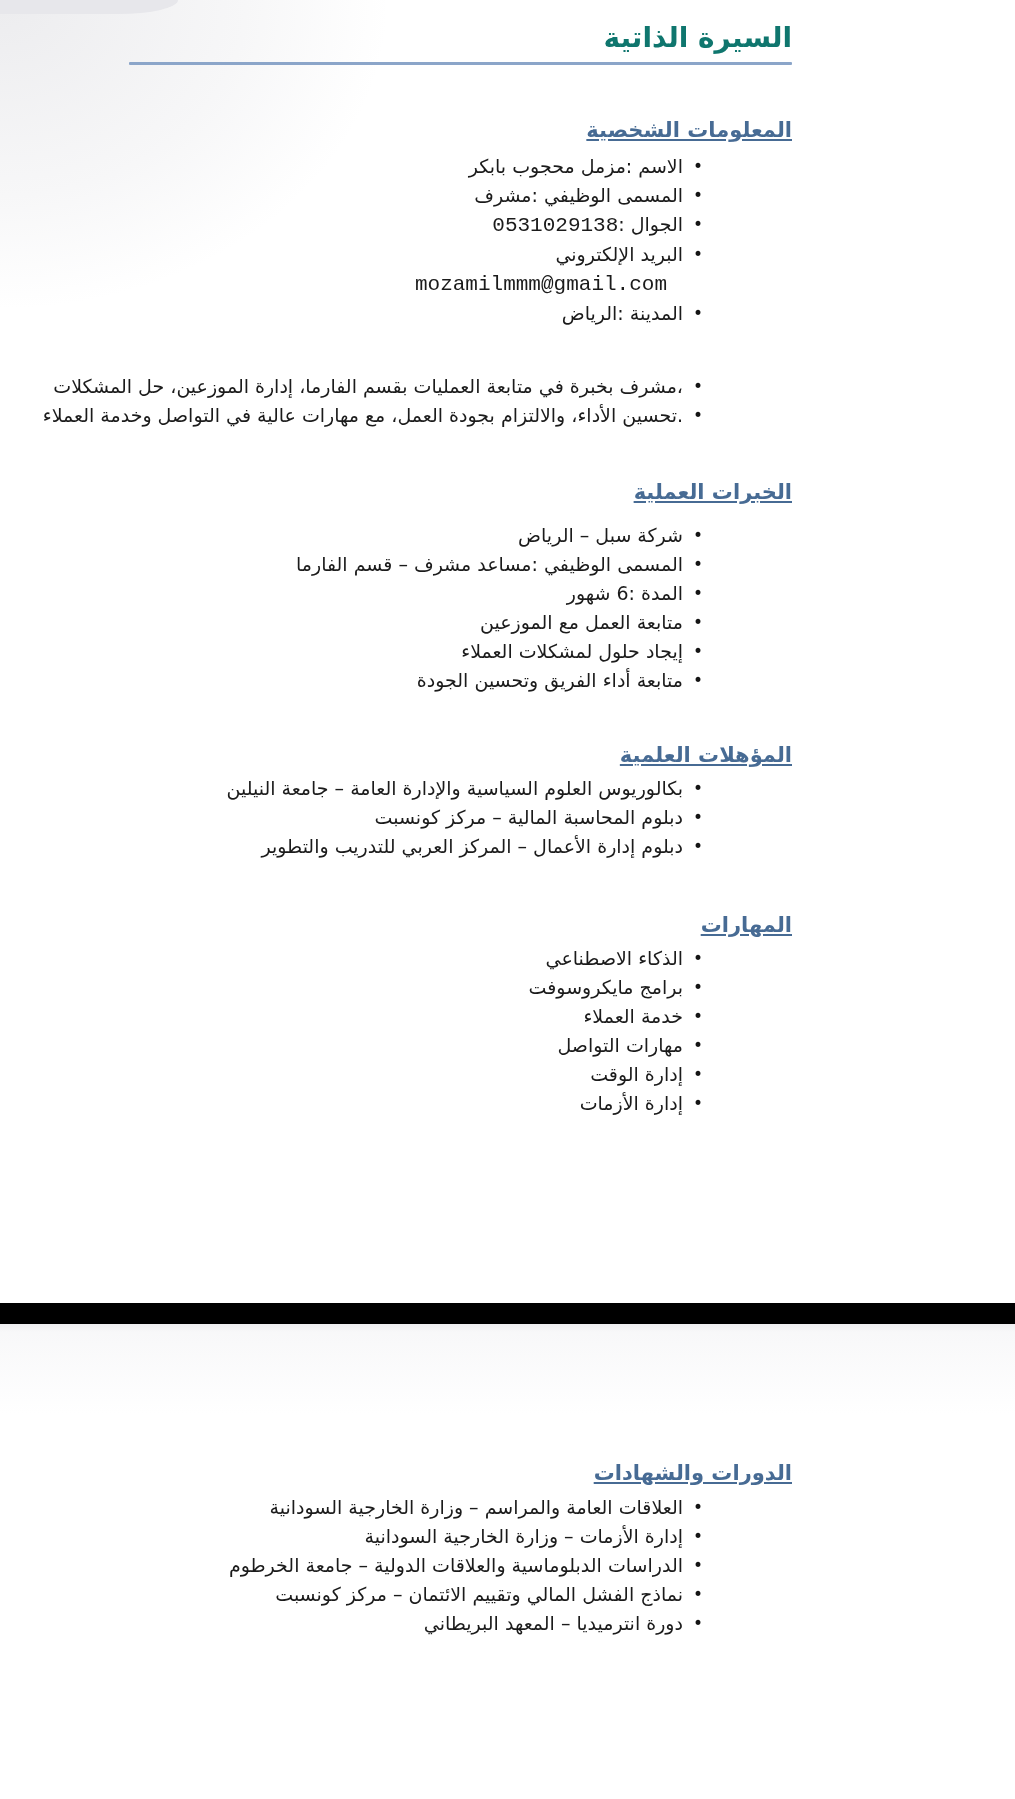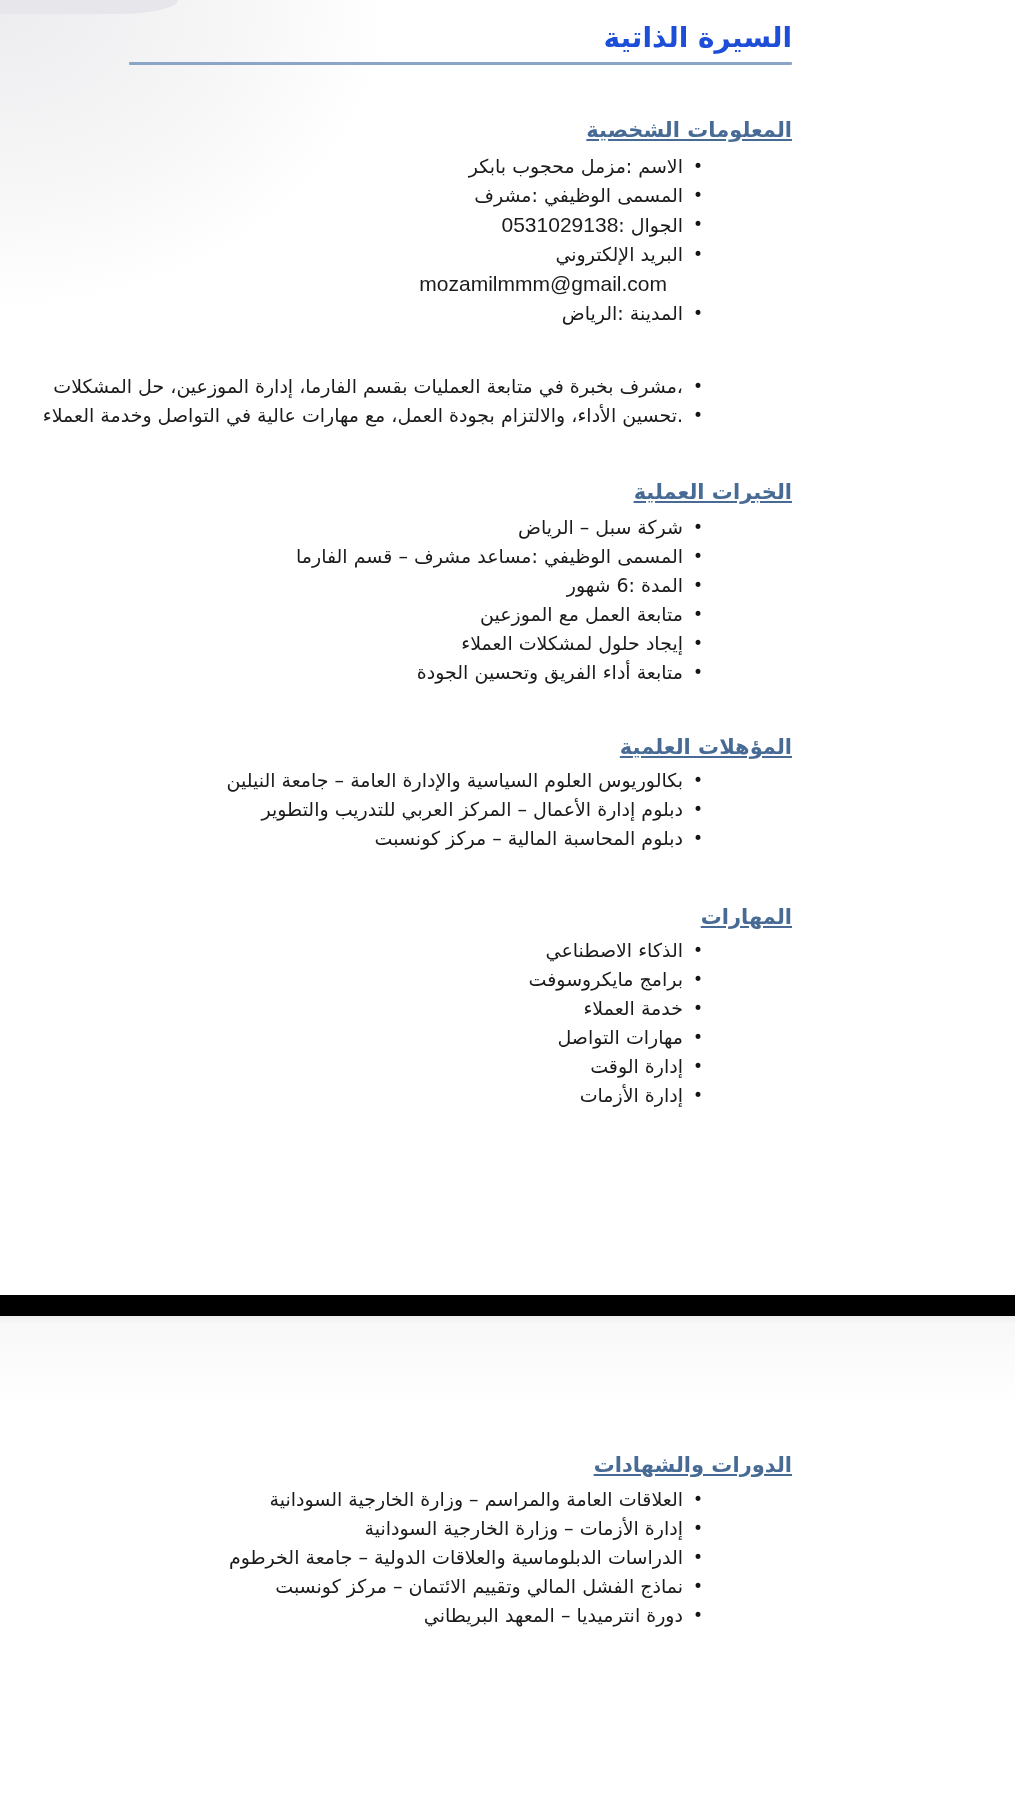--- a/index.html
+++ b/index.html
@@ -18,21 +18,21 @@
       rgba(188,188,196,0.28), rgba(188,188,196,0.12) 45%, transparent 72%);
   }
   .corner-wedge {
     position:absolute; top:0; left:0; width:178px; height:14px; z-index:0;
     background:#e7e7eb;
     border-bottom-right-radius:60px 14px;
   }
   .page1 { position:relative; z-index:1; direction:rtl; padding-top:18px; }
   .doc-title {
     margin:0 223px 0 0; font-size:28px; font-weight:bold; line-height:40px;
-    color:#1d4ed8; text-align:right; white-space:nowrap;
+    color:#0f766e; text-align:right; white-space:nowrap;
   }
   .title-rule {
     width:663px; height:3px; background:#8ba5c9; border-radius:1px;
     margin:4px 223px 0 0;
   }
   section h2 {
     margin:0 223px 0 0; font-size:21px; font-weight:bold; line-height:30px;
     color:#476b94; text-align:right; white-space:nowrap;text-decoration:underline;
   }
   ul.cv-list {
@@ -40,29 +40,29 @@
     font-size:19px; line-height:29px; text-align:right;
   }
   ul.cv-list li { position:relative; white-space:nowrap; }
   ul.cv-list li::before {
     content:"\2022"; position:absolute; right:-20px; top:0;
     font-size:17px; color:#141414;
   }
   ul.cv-list li.no-bullet::before { content:none; }
   ul.cv-list li.no-bullet { margin-right:16px; }
   .ltr {
-    font-family:Liberation Sans, sans-serif;
+    font-family:Liberation Mono, monospace;
     font-size:21px; direction:ltr; unicode-bidi:embed;
   }
   .sec-personal   { margin-top:50px; }
   .sec-personal   ul { margin-top:7px; }
   .sec-summary    { margin-top:44px; }
   .sec-summary    ul { margin-top:10px; }
   .sec-experience { margin-top:47px; }
-  .sec-experience ul { margin-top:6px; }
+  .sec-experience ul { margin-top:14px; }
   .sec-education  { margin-top:45px; }
   .sec-education  ul { margin-top:4px; }
   .sec-skills     { margin-top:49px; }
   .sec-skills     ul { margin-top:4px; }
   .page-break {
     margin-top:185px; width:1015px; height:21px; background:#000000;
     position:relative; z-index:2;
   }
   .page2 {
     position:relative; z-index:1; direction:rtl;
@@ -109,22 +109,22 @@
       <li>متابعة العمل مع الموزعين</li>
       <li>إيجاد حلول لمشكلات العملاء</li>
       <li>متابعة أداء الفريق وتحسين الجودة</li>
     </ul>
   </section>
 
   <section class="sec-education">
     <h2>المؤهلات العلمية</h2>
     <ul class="cv-list">
       <li>بكالوريوس العلوم السياسية والإدارة العامة – جامعة النيلين</li>
+      <li>دبلوم المحاسبة المالية – مركز كونسبت</li>
       <li>دبلوم إدارة الأعمال – المركز العربي للتدريب والتطوير</li>
-      <li>دبلوم المحاسبة المالية – مركز كونسبت</li>
     </ul>
   </section>
 
   <section class="sec-skills">
     <h2>المهارات</h2>
     <ul class="cv-list">
       <li>الذكاء الاصطناعي</li>
       <li>برامج مايكروسوفت</li>
       <li>خدمة العملاء</li>
       <li>مهارات التواصل</li>

